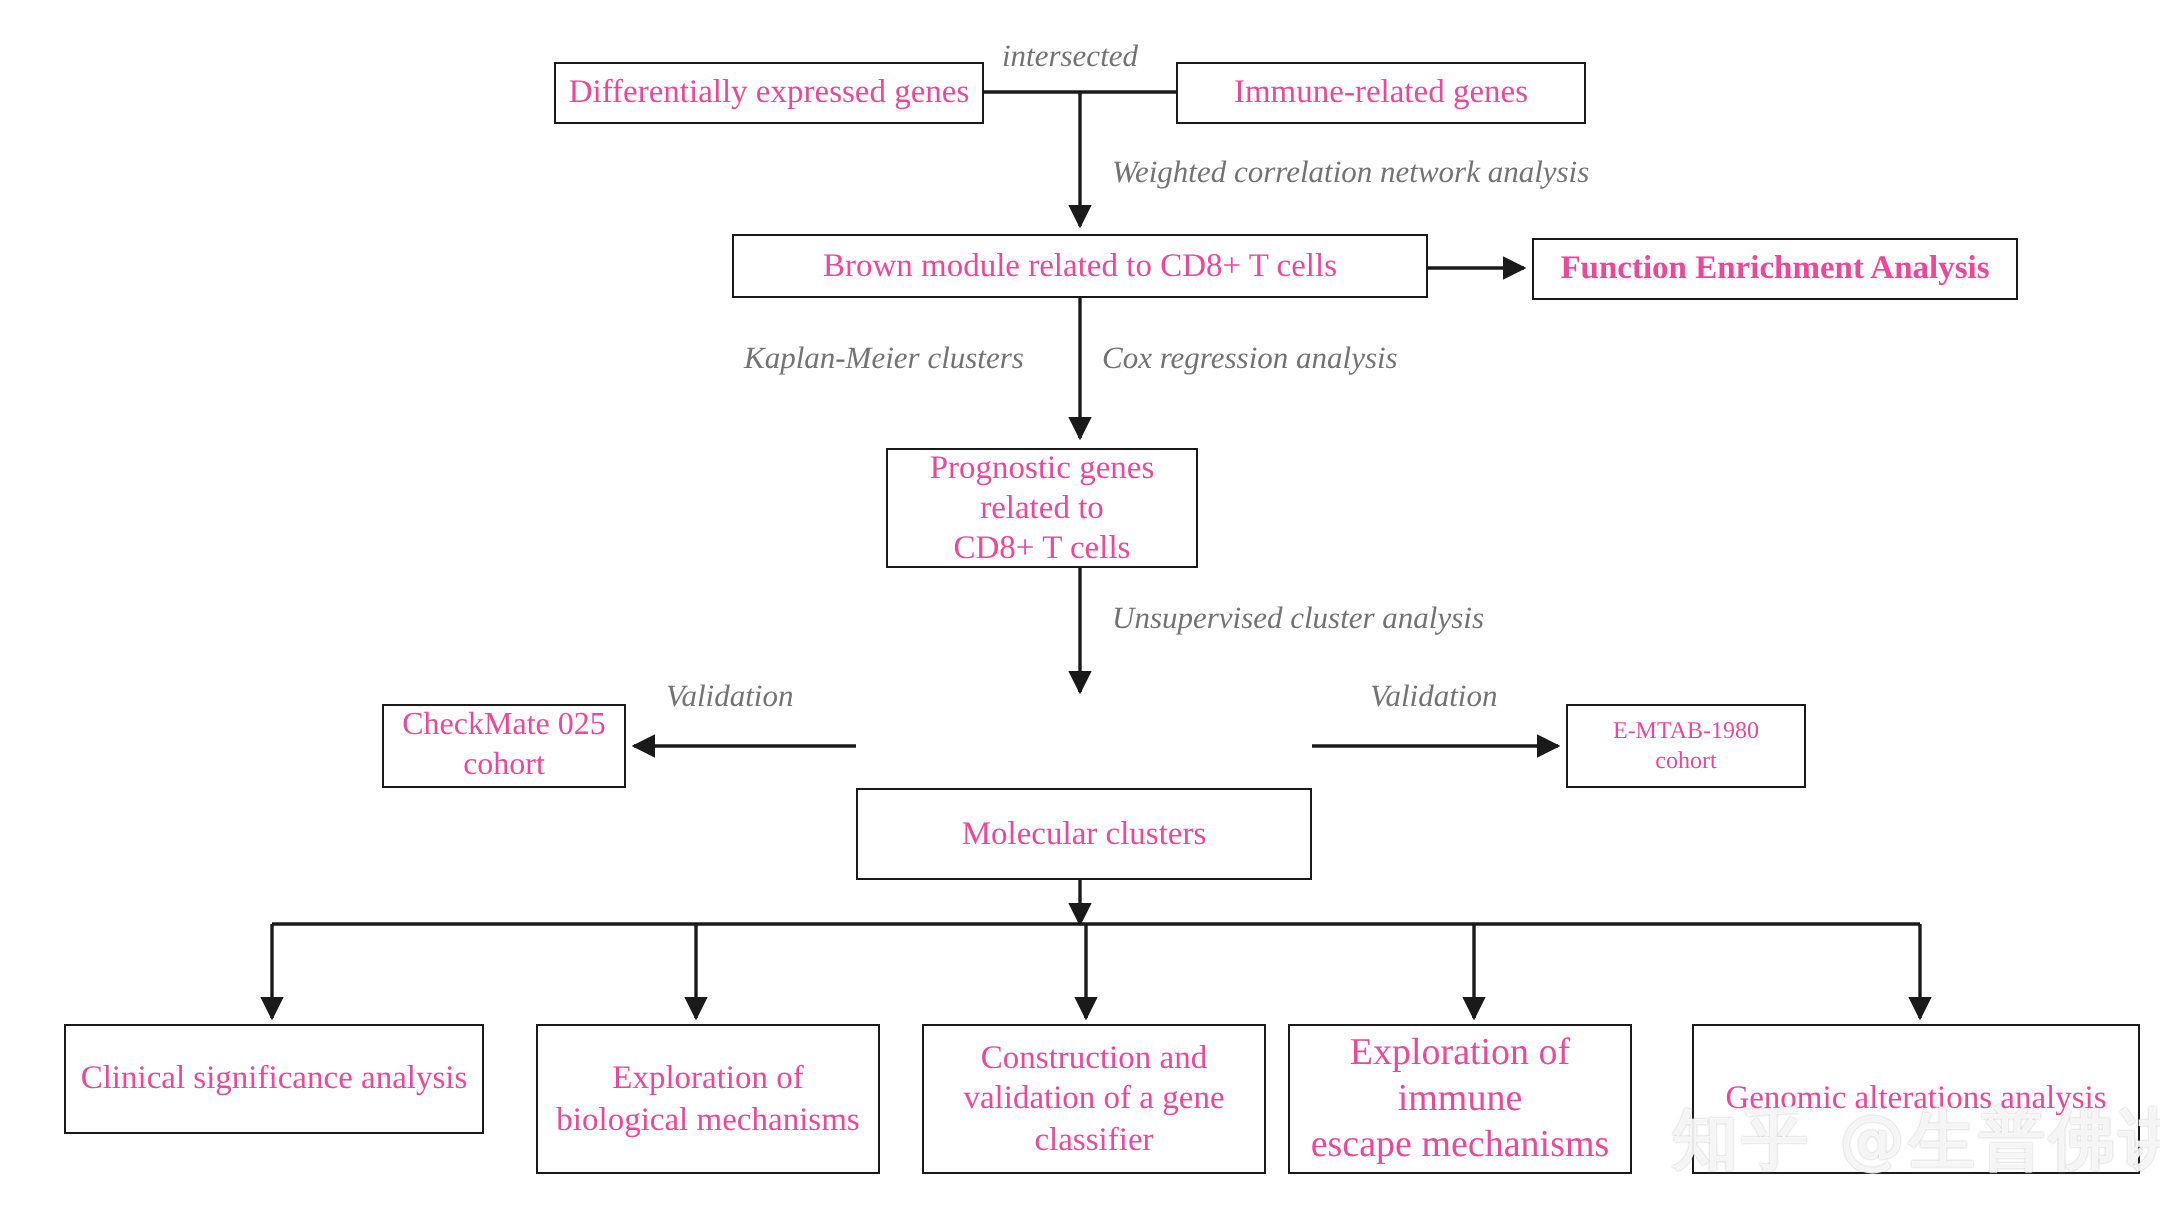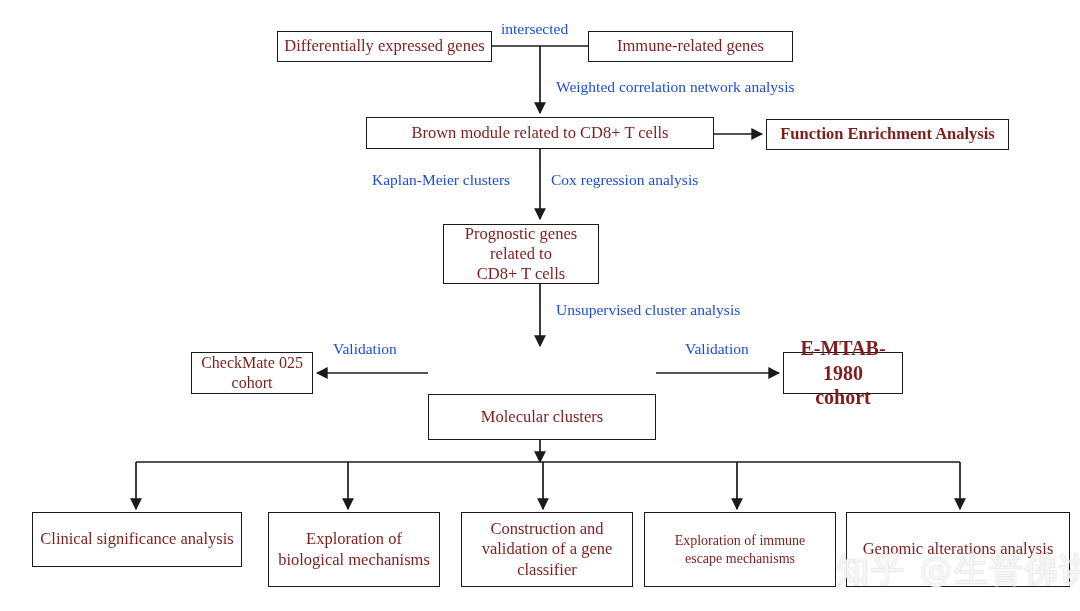--- a/index.html
+++ b/index.html
@@ -17,35 +17,36 @@
   }
   .node {
     position: absolute;
     box-sizing: border-box;
     border: 1.6px solid #1a1a1a;
     background: #ffffff;
     display: flex;
     align-items: center;
     justify-content: center;
     text-align: center;
-    color: #7f1d1d;
+    color: #ec4899;
     line-height: 1.22;
     z-index: 3;
   }
   .node .txt {
     display: block;
     padding: 0 6px;
     white-space: pre-line;
   }
   .edge-label {
     position: absolute;
-    color: #1d4ed8;
+    color: #737373;
     white-space: nowrap;
     z-index: 4;
     background: transparent;
+    font-style: italic;
   }
   svg.wires {
     position: absolute;
     left: 0;
     top: 0;
     width: 1080px;
     height: 611px;
     z-index: 1;
     pointer-events: none;
   }
@@ -135,21 +136,21 @@
 
   <div class="node" style="left:191px; top:352px; width:122px; height:42px; font-size:16px;">
     <span class="txt">CheckMate 025
 cohort</span>
   </div>
 
   <div class="node" style="left:428px; top:350px; width:228px; height:46px; font-size:16.5px;margin-top:44px;">
     <span class="txt">Molecular clusters</span>
   </div>
 
-  <div class="node" style="left:783px; top:352px; width:120px; height:42px; font-size:20px;font-weight:bold;">
+  <div class="node" style="left:783px; top:352px; width:120px; height:42px; font-size:12px;">
     <span class="txt">E-MTAB-1980
 cohort</span>
   </div>
 
   <div class="edge-label" style="left:333px; top:340px; font-size:15.5px;">Validation</div>
 
   <div class="edge-label" style="left:685px; top:340px; font-size:15.5px;">Validation</div>
 
   <div class="node" style="left:32px; top:512px; width:210px; height:55px; font-size:16.5px;">
     <span class="txt">Clinical significance analysis</span>
@@ -159,21 +160,21 @@
     <span class="txt">Exploration of
 biological mechanisms</span>
   </div>
 
   <div class="node" style="left:461px; top:512px; width:172px; height:75px; font-size:16.5px;">
     <span class="txt">Construction and
 validation of a gene
 classifier</span>
   </div>
 
-  <div class="node" style="left:644px; top:512px; width:192px; height:75px; font-size:14px;">
+  <div class="node" style="left:644px; top:512px; width:172px; height:75px; font-size:19px;">
     <span class="txt">Exploration of immune
 escape mechanisms</span>
   </div>
 
   <div class="node" style="left:846px; top:512px; width:224px; height:75px; font-size:16.5px;">
     <span class="txt">Genomic alterations analysis</span>
   </div>
 
   <div class="watermark" style="left:836px; top:548px; font-size:33px;">知乎 @生普佛讲实</div>
 

